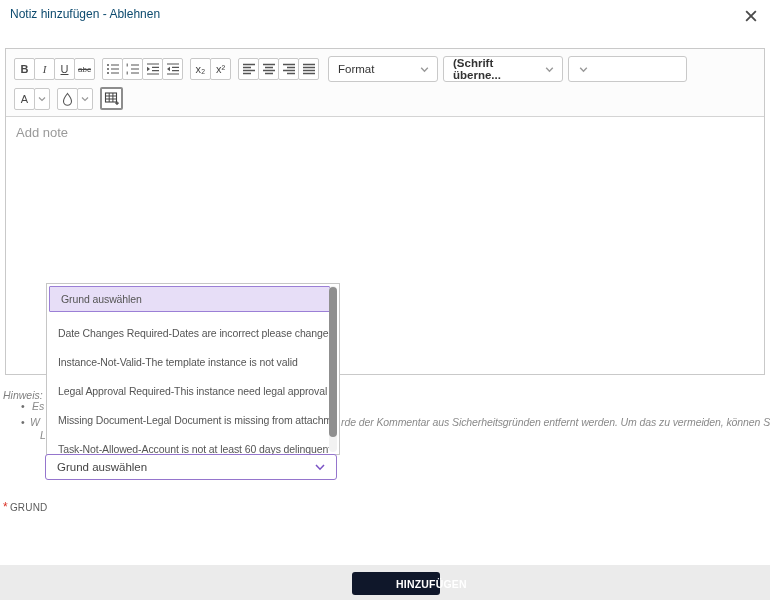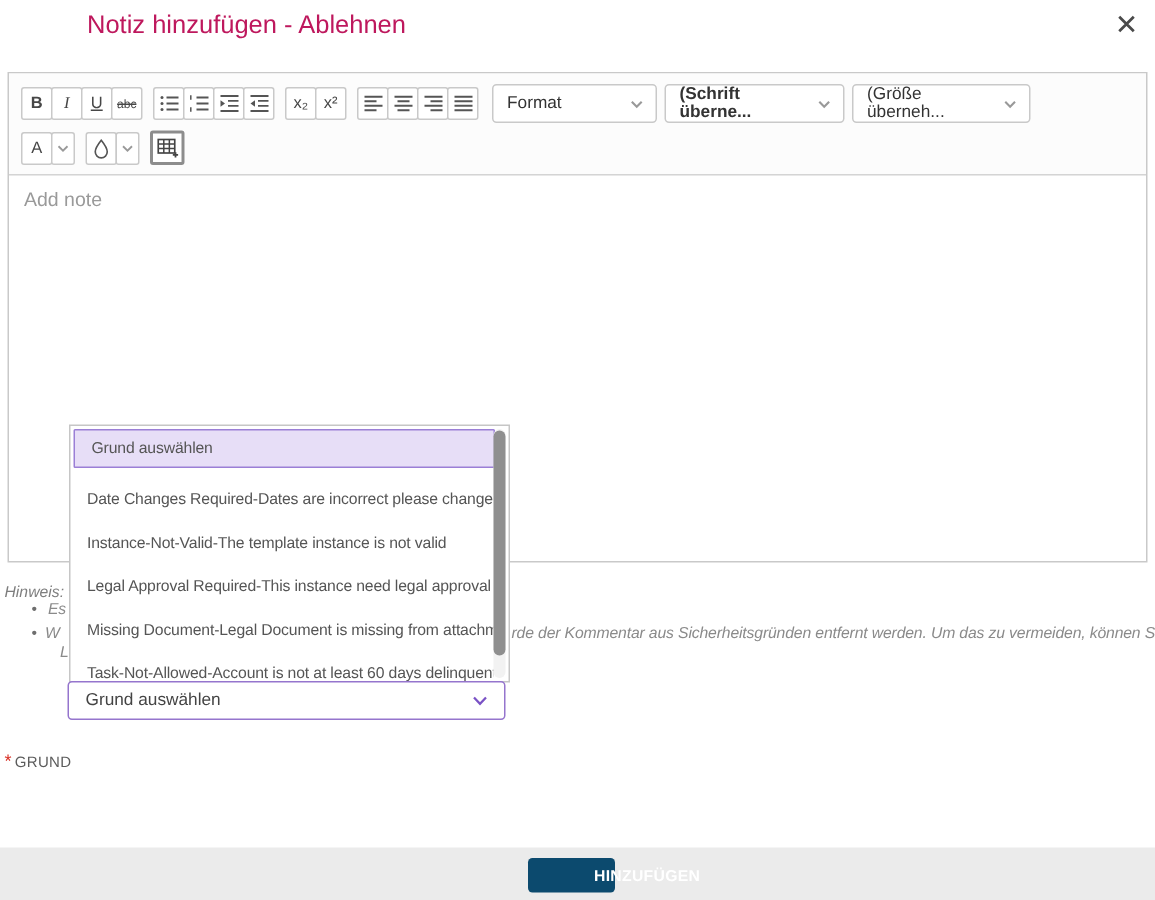--- a/index.html
+++ b/index.html
@@ -1,21 +1,21 @@
 <!DOCTYPE html>
 <html><head>
 <meta charset="utf-8">
 <style>
   * { margin:0; padding:0; box-sizing:border-box; }
   html,body { background:#fff; }
   body { font-family:"Liberation Sans", sans-serif; }
   .modal { position:relative; width:770px; height:600px; background:#fff; overflow:hidden; }
 
   
-  .title { position:absolute; left:10px; top:7px; font-size:17px; color:#be185d;margin-left:48px; }
+  .title { position:absolute; left:10px; top:7px; font-size:12px; color:#0c4a6e; }
   .close-btn { position:absolute; right:10px; top:9px; width:16px; height:16px; cursor:pointer; }
 
   
   .editor { position:absolute; left:5px; top:48px; width:760px; height:327px; border:1px solid #c9c9c9; background:#fff; }
   .toolbar { padding:7px 8px 6px; background:#fcfcfc; border-bottom:1px solid #d4d4d4; }
   .tb-row { display:flex; align-items:center; }
   .tb-row + .tb-row { margin-top:5px; }
   .grp { display:flex; margin-right:7px; }
   .tbtn { width:21px; height:22px; border:1px solid #c9c9c9; border-radius:2px; background:#fff;
           display:flex; align-items:center; justify-content:center; font-size:11px; color:#474747;
@@ -60,22 +60,22 @@
   .opt { position:absolute; left:0; width:282px; height:29px; line-height:29px; padding-left:11px;
          font-size:10.5px; letter-spacing:-0.1px; color:#555; white-space:nowrap; overflow:hidden; cursor:pointer; }
   .opt.sel { left:2px; top:2px; width:281px; height:26px; line-height:24px;
              background:#e7def7; border:1px solid #9b7fd6; border-radius:1px; }
   .o2 { top:35px; } .o3 { top:64px; } .o4 { top:93px; } .o5 { top:122px; } .o6 { top:151px; }
   .sb-track { position:absolute; right:2px; top:2px; width:8px; height:166px; background:#f2f2f2; border-radius:4px; }
   .sb-thumb { position:absolute; right:2px; top:3px; width:8px; height:150px; background:#8f8f8f; border-radius:4px; cursor:pointer; }
 
   
   .footer { position:absolute; left:0; top:565px; width:770px; height:35px; background:#ebebeb; }
-  .submit { position:absolute; left:352px; top:7px; width:58px; height:23px; border:none; border-radius:3px;
-            background:#0c4a6e; color:#fff; font-family:"Liberation Sans", sans-serif;
+  .submit { position:absolute; left:352px; top:7px; width:88px; height:23px; border:none; border-radius:3px;
+            background:#0f172a; color:#fff; font-family:"Liberation Sans", sans-serif;
             font-size:10.5px; font-weight:bold; letter-spacing:0.2px; cursor:pointer;padding-left:44px; }
 </style>
 </head>
 <body>
 
 <div class="modal">
 
   <div class="title">Notiz hinzufügen - Ablehnen</div>
   <div class="close-btn">
     <svg width="14" height="14" viewBox="0 0 13 13">
@@ -152,21 +152,20 @@
               <path d="M2 3.5L5 6.5L8 3.5" fill="none" stroke="#999" stroke-width="1.3"></path>
             </svg>
         </div>
         <div class="tselect w2">
           <span>(Schrift überne...</span>
           <svg width="11" height="11" viewBox="0 0 10 10">
               <path d="M2 3.5L5 6.5L8 3.5" fill="none" stroke="#999" stroke-width="1.3"></path>
             </svg>
         </div>
         <div class="tselect w3">
-          <span>(Größe überneh...</span>
           <svg width="11" height="11" viewBox="0 0 10 10">
               <path d="M2 3.5L5 6.5L8 3.5" fill="none" stroke="#999" stroke-width="1.3"></path>
             </svg>
         </div>
       </div>
       <div class="tb-row">
         <div class="grp">
           <div class="tbtn">A</div>
           <div class="tbtn narrow">
             <svg width="10" height="10" viewBox="0 0 10 10">

